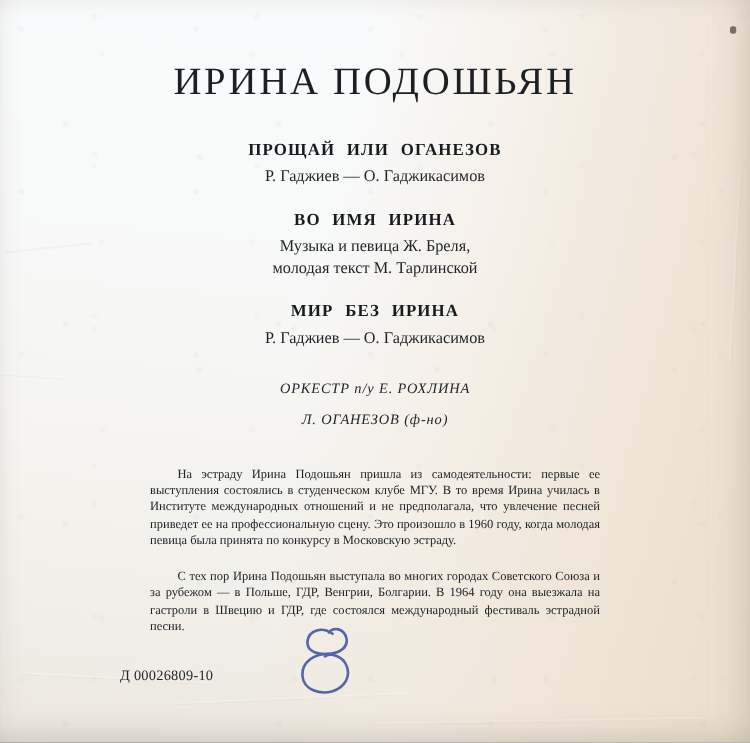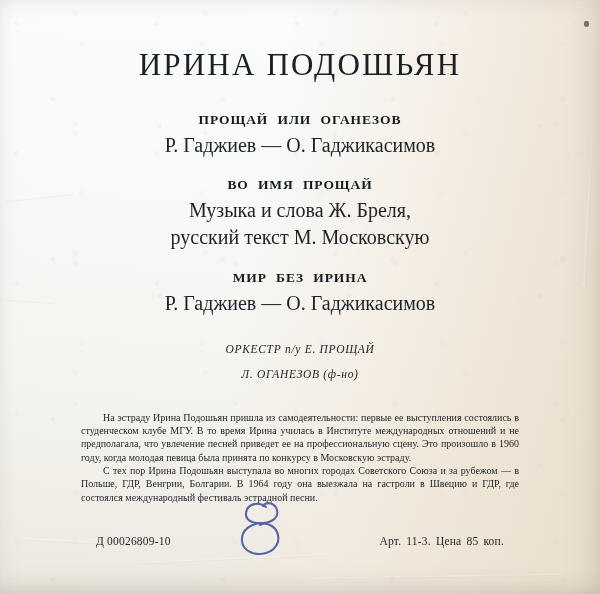--- a/index.html
+++ b/index.html
@@ -90,21 +90,21 @@
     border-radius: 40%;
     background: #5d5750;
     opacity: .85;
     pointer-events: none;
   }
 
   
   #content {
     position: relative;
     z-index: 3;
-    padding: 0 76px;
+    padding: 0 115px;
   }
 
   #artist-name {
     margin: 0;
     padding-top: 47px;
     text-align: center;
     font-size: 31px;
     font-weight: 400;
     letter-spacing: 2.2px;
     color: #1a2024;
@@ -118,21 +118,21 @@
 
   .track-title {
     font-size: 13.5px;
     font-weight: 700;
     letter-spacing: .9px;
     word-spacing: 5px;
     color: #151b1f;
   }
   .track-credit {
     margin-top: 4px;
-    font-size: 20px;
+    font-size: 13px;
     font-weight: 400;
     color: #1d2326;
     line-height: 1.36;
   }
 
   #performers {
     margin-top: 26px;
     text-align: center;
     font-style: italic;
     color: #20262a;
@@ -143,26 +143,26 @@
   #biography {
     margin-top: 31px;
     padding: 0 5px;
     font-size: 10px;
     line-height: 1.33;
     text-align: justify;
     color: #1b2125;
     hyphens: manual;
   }
   #biography p { margin: 0; text-indent: 22px; }
-  #biography p + p { margin-top: 0; }
+  #biography p + p { margin-top: 16px; }
 
   #footer {
     position: absolute;
     left: 0;
-    right: 0;
+    right: 16px;
     bottom: 47px;
     z-index: 3;
     padding: 0 96px;
     display: flex;
     justify-content: space-between;
     align-items: baseline;
     font-size: 11.5px;
     color: #22282c;
   }
   #catalog-number { letter-spacing: .2px; }
@@ -198,51 +198,50 @@
     <h1 id="artist-name">ИРИНА ПОДОШЬЯН</h1>
 
     <div id="tracklist">
 
       <div class="track">
         <div class="track-title">ПРОЩАЙ ИЛИ ОГАНЕЗОВ</div>
         <div class="track-credit">Р. Гаджиев — О. Гаджикасимов</div>
       </div>
 
       <div class="track">
-        <div class="track-title">ВО ИМЯ ПРОЩАЙ</div>
-        <div class="track-credit">Музыка и слова Ж. Бреля,</div>
-        <div class="track-credit" style="margin-top:0">русский текст М. Московскую</div>
+        <div class="track-title">ВО ИМЯ ИРИНА</div>
+        <div class="track-credit">Музыка и певица Ж. Бреля,</div>
+        <div class="track-credit" style="margin-top:0">молодая текст М. Тарлинской</div>
       </div>
 
       <div class="track">
         <div class="track-title">МИР БЕЗ ИРИНА</div>
         <div class="track-credit">Р. Гаджиев — О. Гаджикасимов</div>
       </div>
 
     </div>
 
     <div id="performers">
-      <div class="performer-line">ОРКЕСТР п/у Е. ПРОЩАЙ</div>
+      <div class="performer-line">ОРКЕСТР п/у Е. РОХЛИНА</div>
       <div class="performer-line">Л. ОГАНЕЗОВ (ф-но)</div>
     </div>
 
     <div id="biography">
       <p>На эстраду Ирина Подошьян пришла из самодеятельности: первые ее выступления состоялись в студенческом клубе МГУ. В то время Ирина училась в Институте международных отношений и не предполагала, что увлечение песней приведет ее на профессиональную сцену. Это произошло в 1960 году, когда молодая певица была принята по конкурсу в Московскую эстраду.</p>
       <p>С тех пор Ирина Подошьян выступала во многих городах Советского Союза и за рубежом — в Польше, ГДР, Венгрии, Болгарии. В 1964 году она выезжала на гастроли в Швецию и ГДР, где состоялся международный фестиваль эстрадной песни.</p>
     </div>
 
   </div>
 
   <svg id="handwritten-mark" width="70" height="62" viewBox="0 0 70 62" aria-hidden="true">
     <g fill="none" stroke="#3b4ea0" stroke-width="2.1" stroke-linecap="round" stroke-linejoin="round" opacity="0.85">
       <path d="M30 9 C22 3, 11 6, 10 15 C9 24, 20 26, 28 25 C37 24, 43 19, 41 12 C39 5, 31 3, 27 8"></path>
       <path d="M27 25 C15 25, 5 32, 6 43 C7 54, 20 58, 30 55 C40 52, 45 43, 41 34 C38 27, 29 24, 24 27"></path>
     </g>
   </svg>
 
   <div id="footer">
     <span id="catalog-number">Д 00026809-10</span>
-    <span id="article-price">Арт. 11-3. Цена 85 коп.</span>
   </div>
 
   <div id="vignette"></div>
 
 </div>
 
 </body></html>

